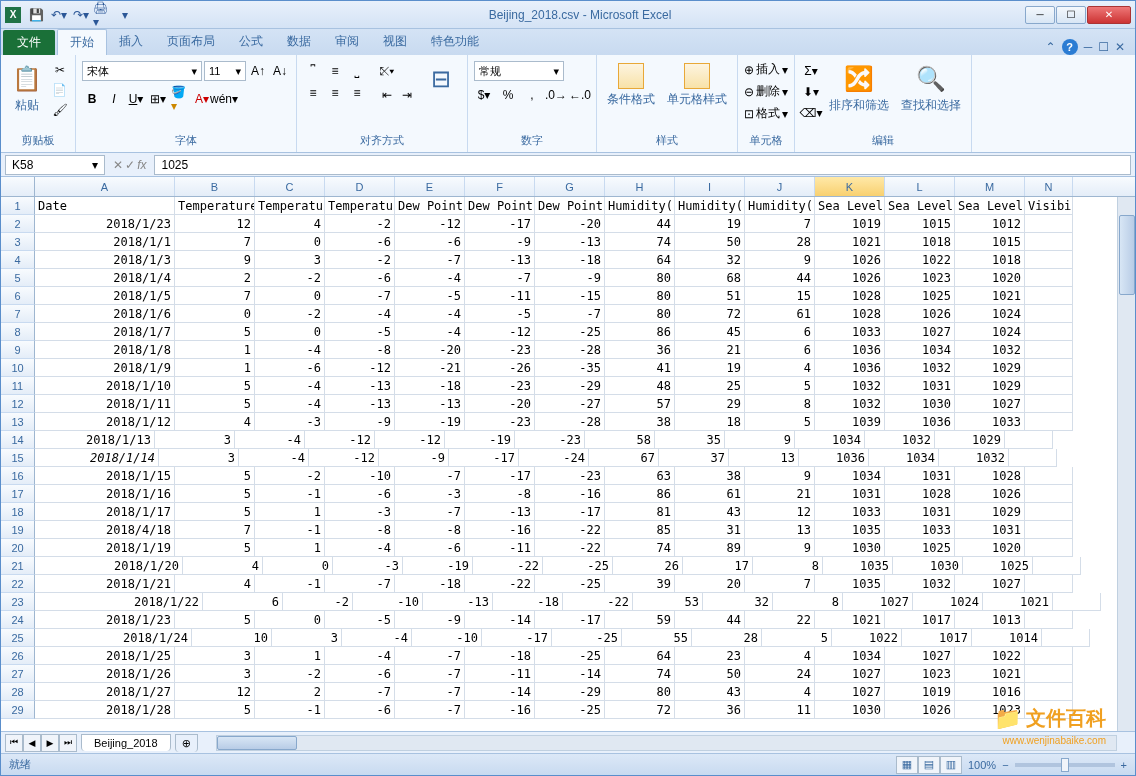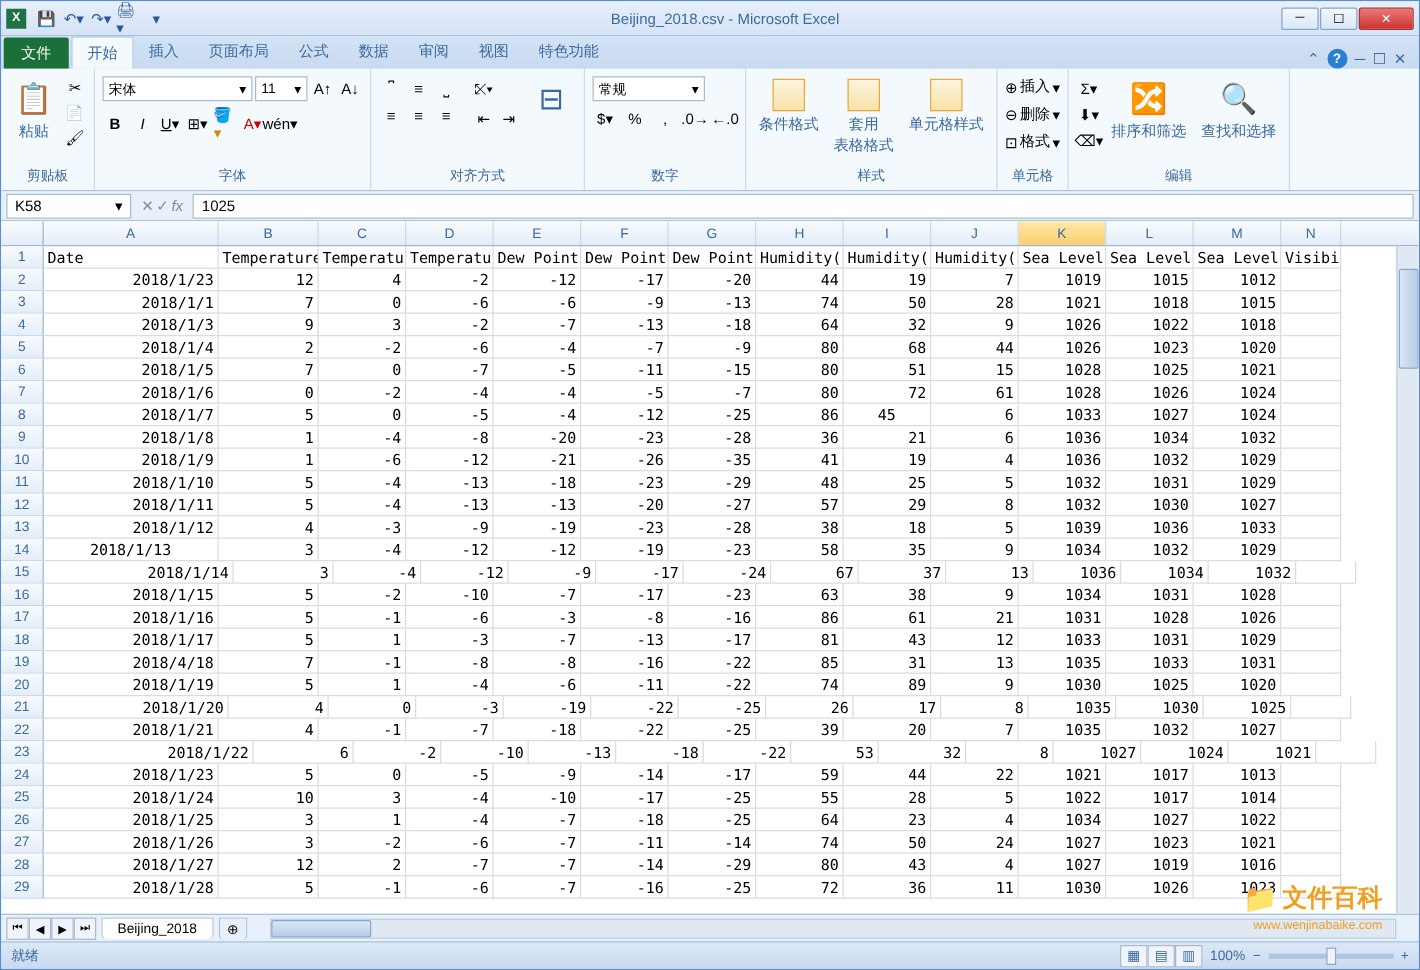--- a/index.html
+++ b/index.html
@@ -196,25 +196,20 @@
       <div class="gname">数字</div>
     </div>
     <div class="r-group">
       <div class="gcontent">
         <div class="big-btn">
             <div class="icon-sq"></div>
             <span>条件格式</span>
           </div>
         <div class="big-btn">
             <div class="icon-sq"></div>
-            <span style="white-space:pre;text-align:center">套用
-表格格式</span>
-          </div>
-        <div class="big-btn">
-            <div class="icon-sq"></div>
             <span>单元格样式</span>
           </div>
       </div>
       <div class="gname">样式</div>
     </div>
     <div class="r-group">
       <div class="gcontent" style="flex-direction:column;gap:1px">
         <div class="font-row">⊕ <span>插入</span> ▾</div>
         <div class="font-row">⊖ <span>删除</span> ▾</div>
         <div class="font-row">⊡ <span>格式</span> ▾</div>
@@ -398,21 +393,21 @@
         <div class="row">
           <div class="row-h">8</div>
           <div class="cell num" style="width: 140px;">2018/1/7</div>
           <div class="cell num" style="width: 80px;">5</div>
           <div class="cell num" style="width: 70px;">0</div>
           <div class="cell num" style="width: 70px;">-5</div>
           <div class="cell num" style="width: 70px;">-4</div>
           <div class="cell num" style="width: 70px;">-12</div>
           <div class="cell num" style="width: 70px;">-25</div>
           <div class="cell num" style="width: 70px;">86</div>
-          <div class="cell num" style="width: 70px; text-align: center;">45</div>
+          <div class="cell num" style="width: 70px;">45</div>
           <div class="cell num" style="width: 70px;">6</div>
           <div class="cell num" style="width: 70px;">1033</div>
           <div class="cell num" style="width: 70px;">1027</div>
           <div class="cell num" style="width: 70px;">1024</div>
           <div class="cell" style="width: 48px;"></div>
         </div>
         <div class="row">
           <div class="row-h">9</div>
           <div class="cell num" style="width: 140px;">2018/1/8</div>
           <div class="cell num" style="width: 80px;">1</div>
@@ -492,38 +487,38 @@
           <div class="cell num" style="width: 70px;">38</div>
           <div class="cell num" style="width: 70px;">18</div>
           <div class="cell num" style="width: 70px;">5</div>
           <div class="cell num" style="width: 70px;">1039</div>
           <div class="cell num" style="width: 70px;">1036</div>
           <div class="cell num" style="width: 70px;">1033</div>
           <div class="cell" style="width: 48px;"></div>
         </div>
         <div class="row">
           <div class="row-h">14</div>
-          <div class="cell num" style="width: 140px; text-align: center;">2018/1/13</div>
+          <div class="cell num" style="width: 120px;">2018/1/13</div>
           <div class="cell num" style="width: 80px;">3</div>
           <div class="cell num" style="width: 70px;">-4</div>
           <div class="cell num" style="width: 70px;">-12</div>
           <div class="cell num" style="width: 70px;">-12</div>
           <div class="cell num" style="width: 70px;">-19</div>
           <div class="cell num" style="width: 70px;">-23</div>
           <div class="cell num" style="width: 70px;">58</div>
           <div class="cell num" style="width: 70px;">35</div>
           <div class="cell num" style="width: 70px;">9</div>
           <div class="cell num" style="width: 70px;">1034</div>
           <div class="cell num" style="width: 70px;">1032</div>
           <div class="cell num" style="width: 70px;">1029</div>
           <div class="cell" style="width: 48px;"></div>
         </div>
         <div class="row">
           <div class="row-h">15</div>
-          <div class="cell num" style="width: 152px;">2018/1/14</div>
+          <div class="cell num" style="width: 124px; font-style: italic;">2018/1/14</div>
           <div class="cell num" style="width: 80px;">3</div>
           <div class="cell num" style="width: 70px;">-4</div>
           <div class="cell num" style="width: 70px;">-12</div>
           <div class="cell num" style="width: 70px;">-9</div>
           <div class="cell num" style="width: 70px;">-17</div>
           <div class="cell num" style="width: 70px;">-24</div>
           <div class="cell num" style="width: 70px;">67</div>
           <div class="cell num" style="width: 70px;">37</div>
           <div class="cell num" style="width: 70px;">13</div>
           <div class="cell num" style="width: 70px;">1036</div>
@@ -679,21 +674,21 @@
           <div class="cell num" style="width: 70px;">59</div>
           <div class="cell num" style="width: 70px;">44</div>
           <div class="cell num" style="width: 70px;">22</div>
           <div class="cell num" style="width: 70px;">1021</div>
           <div class="cell num" style="width: 70px;">1017</div>
           <div class="cell num" style="width: 70px;">1013</div>
           <div class="cell" style="width: 48px;"></div>
         </div>
         <div class="row">
           <div class="row-h">25</div>
-          <div class="cell num" style="width: 140px;">2018/1/24</div>
+          <div class="cell num" style="width: 157px;">2018/1/24</div>
           <div class="cell num" style="width: 80px;">10</div>
           <div class="cell num" style="width: 70px;">3</div>
           <div class="cell num" style="width: 70px;">-4</div>
           <div class="cell num" style="width: 70px;">-10</div>
           <div class="cell num" style="width: 70px;">-17</div>
           <div class="cell num" style="width: 70px;">-25</div>
           <div class="cell num" style="width: 70px;">55</div>
           <div class="cell num" style="width: 70px;">28</div>
           <div class="cell num" style="width: 70px;">5</div>
           <div class="cell num" style="width: 70px;">1022</div>

